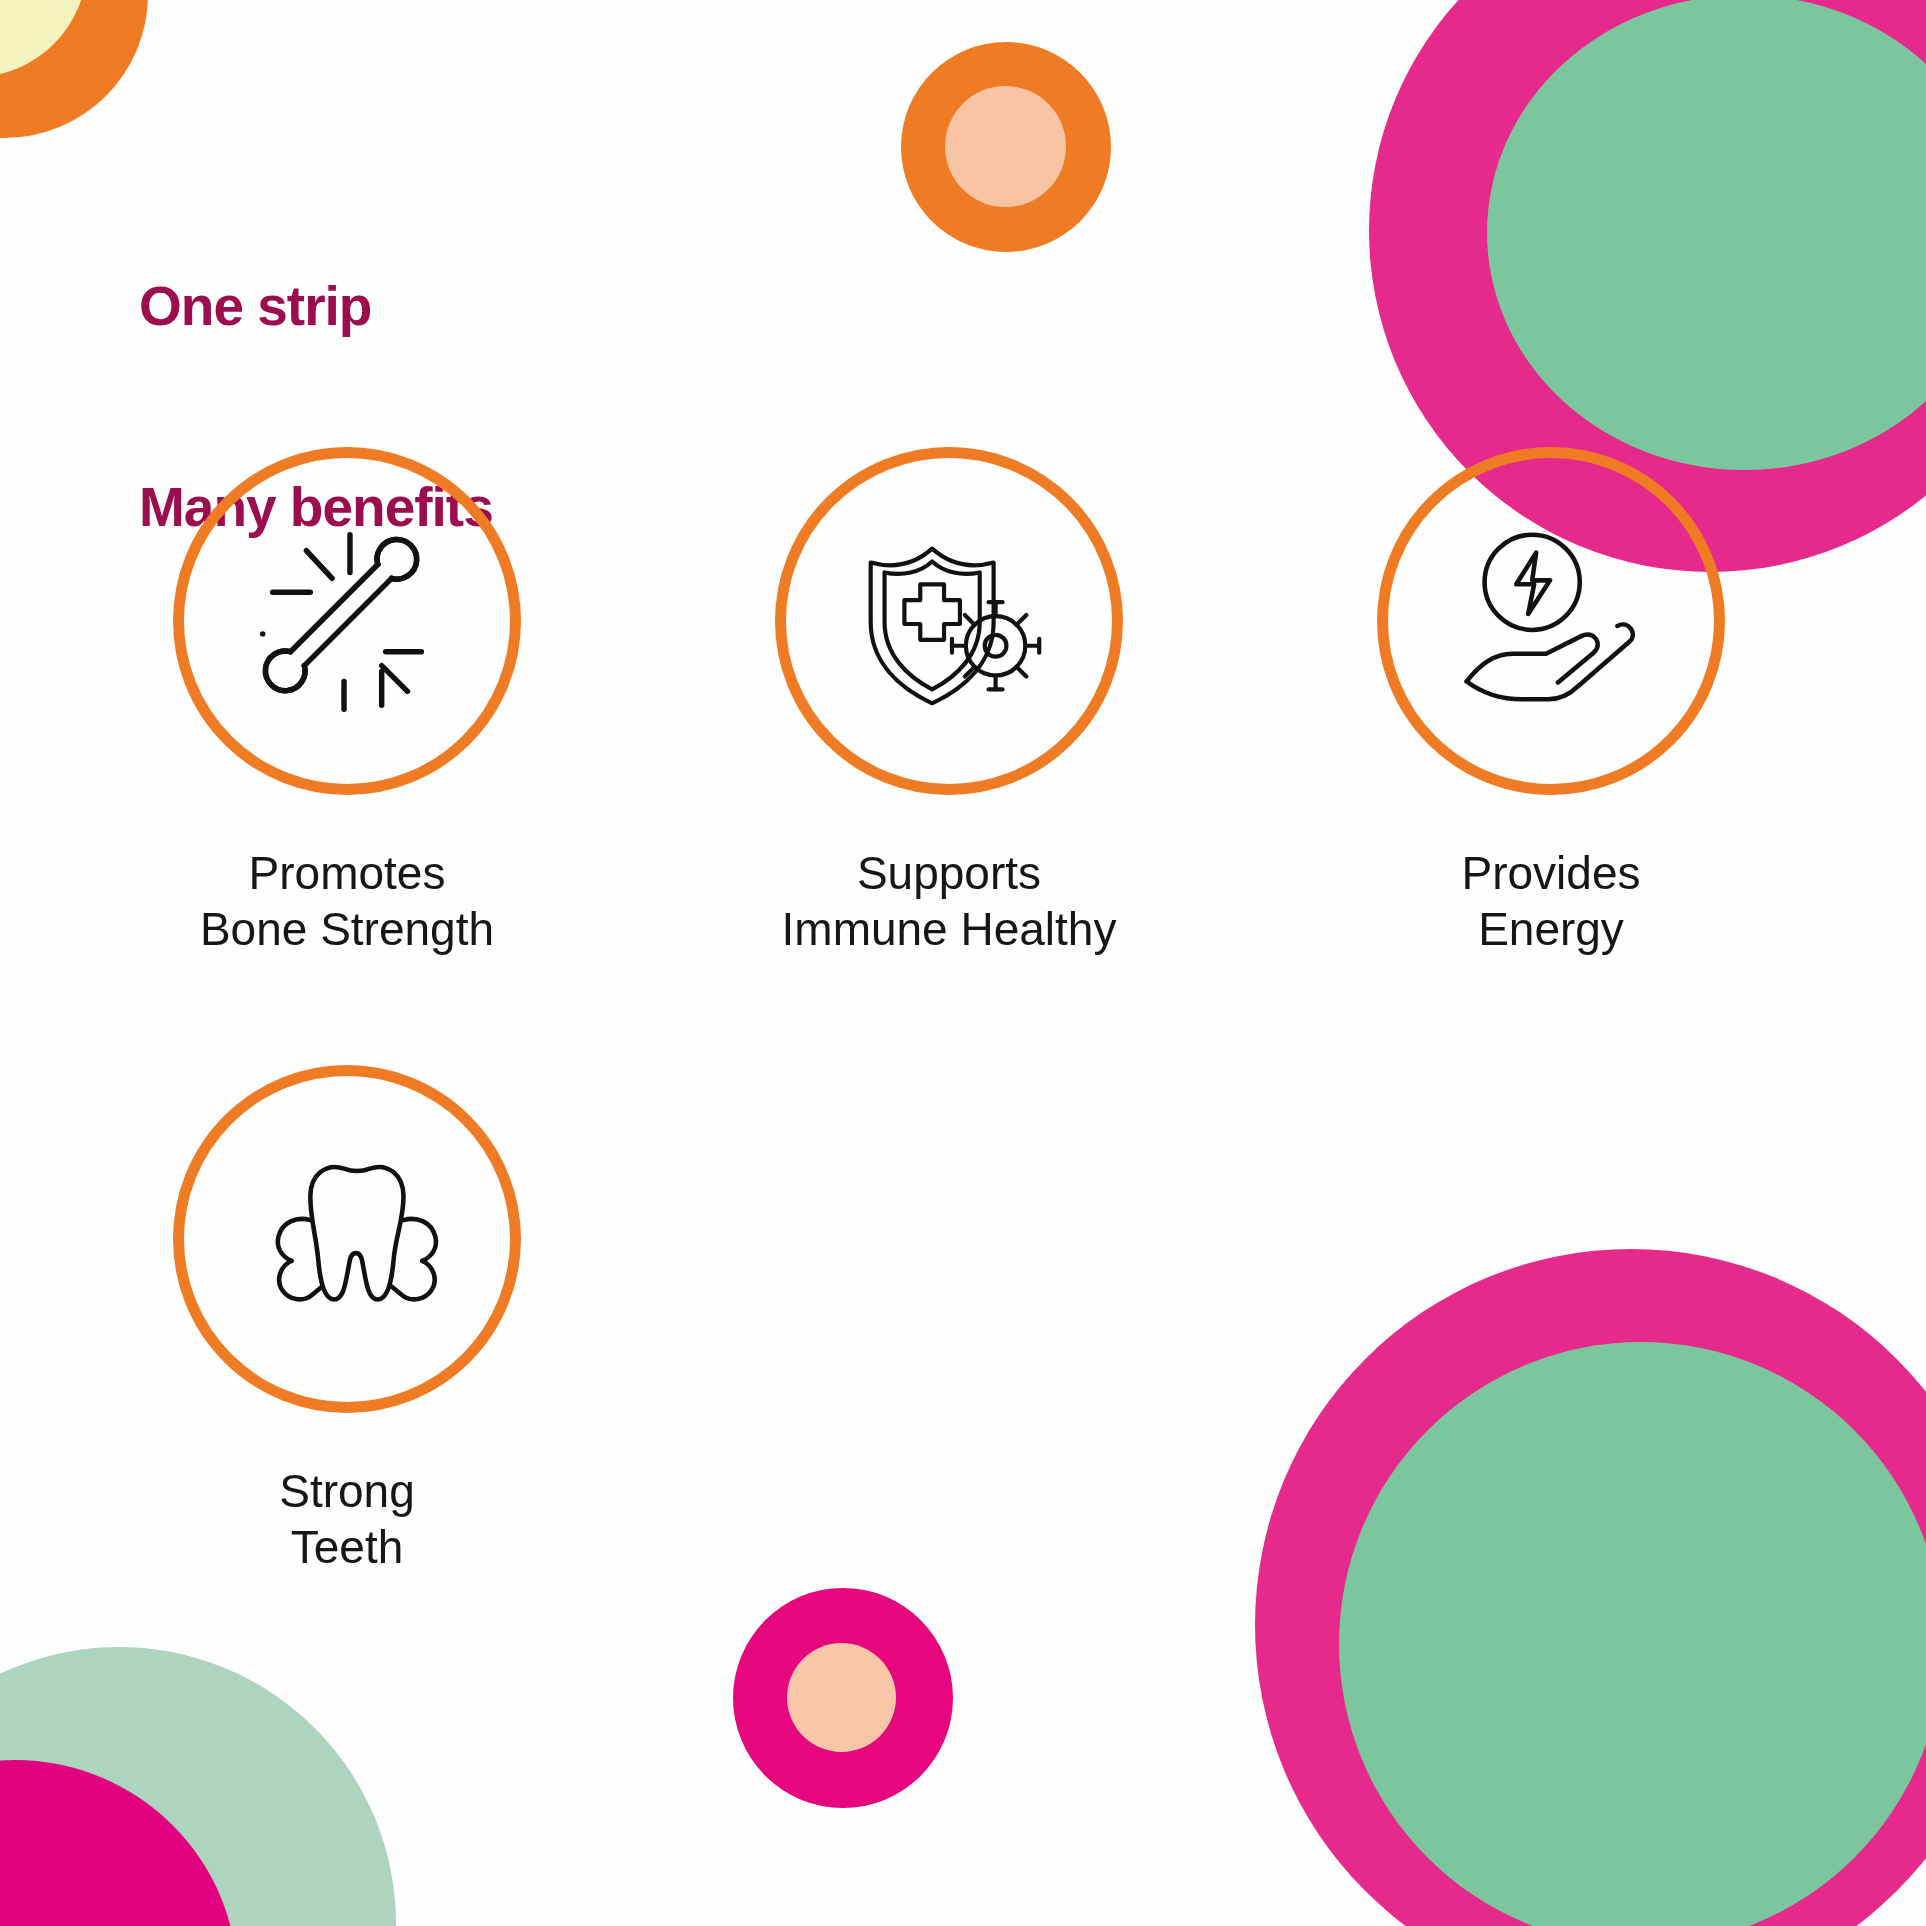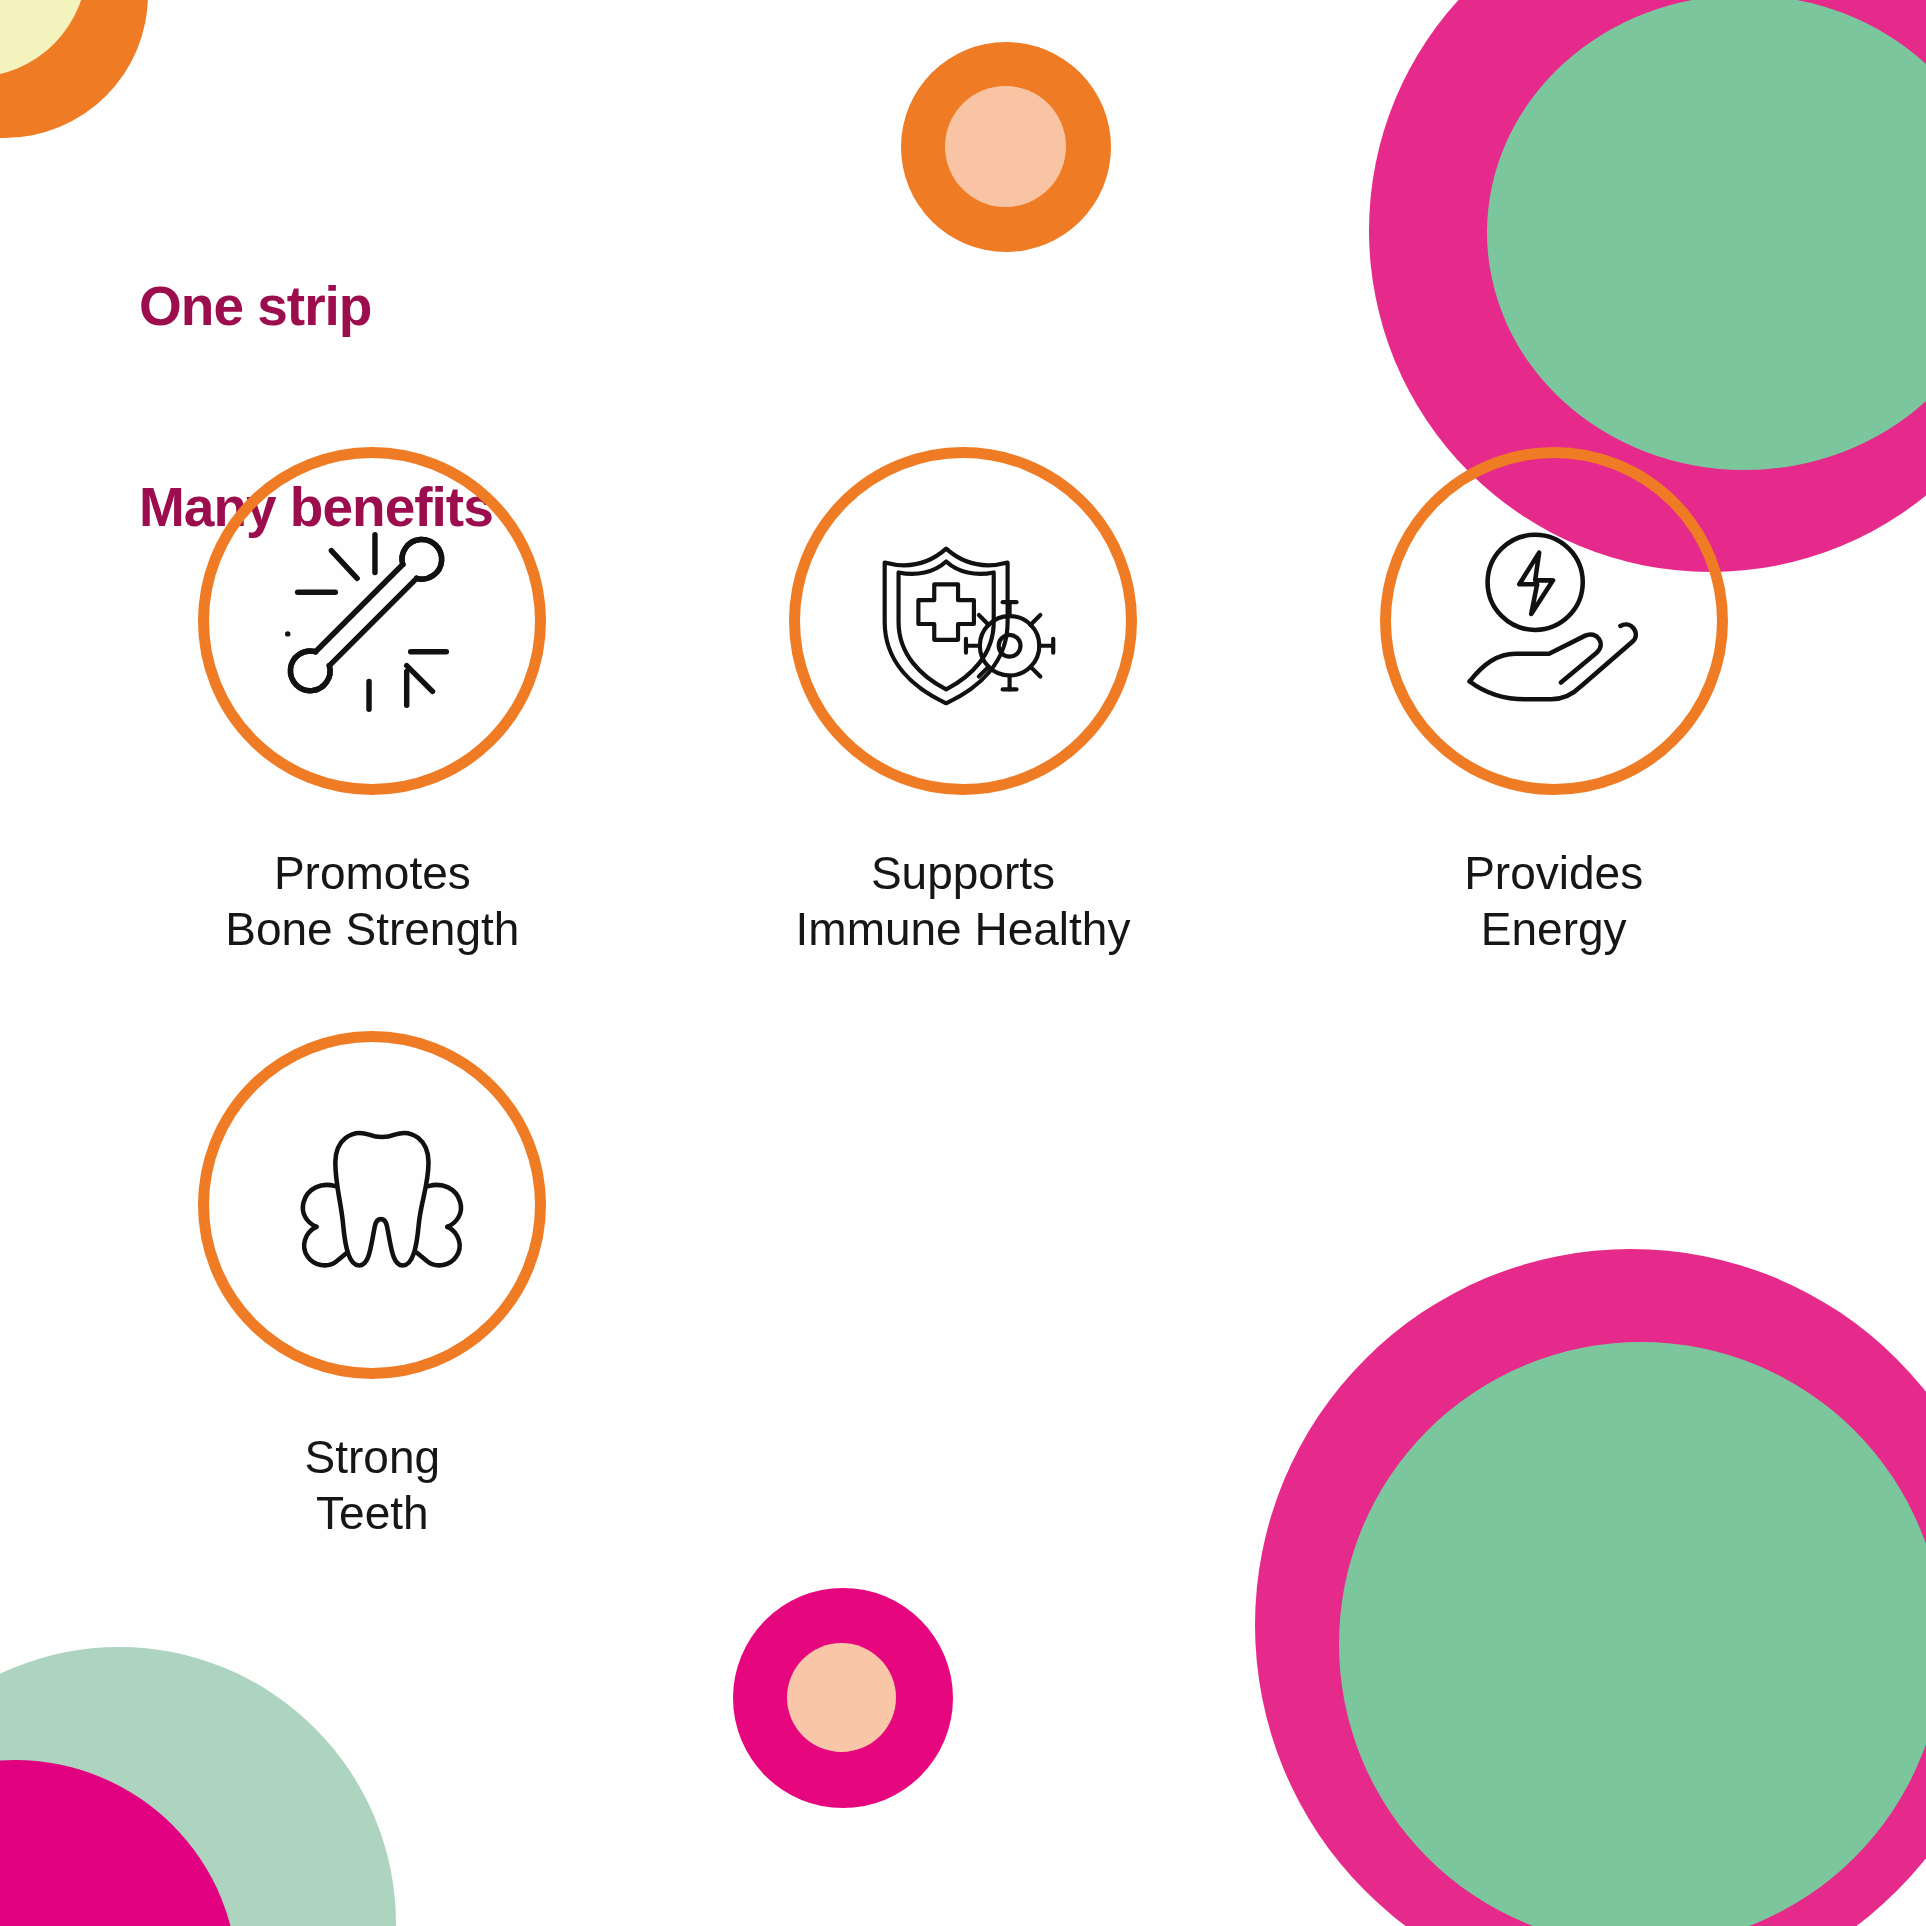--- a/index.html
+++ b/index.html
@@ -58,28 +58,29 @@
     line-height: 1.22;
     letter-spacing: -1px;
     white-space: pre;
     margin-left: 32px;
   }
   .heading .line { display: block; }
 
   
   .grid {
     position: absolute;
-    left: 77px;
+    left: 63px;
     top: 447px;
     width: 1772px;
     display: grid;
     grid-template-columns: repeat(3, 1fr);
     grid-template-rows: repeat(2, 584px);
     column-gap: 0px;
     row-gap: 0px;
+    gap: 34px;
   }
   .cell {
     display: flex;
     flex-direction: column;
     align-items: center;
   }
   .icon-ring {
     width: 348px;
     height: 348px;
     border: 11px solid #ef7c24;

